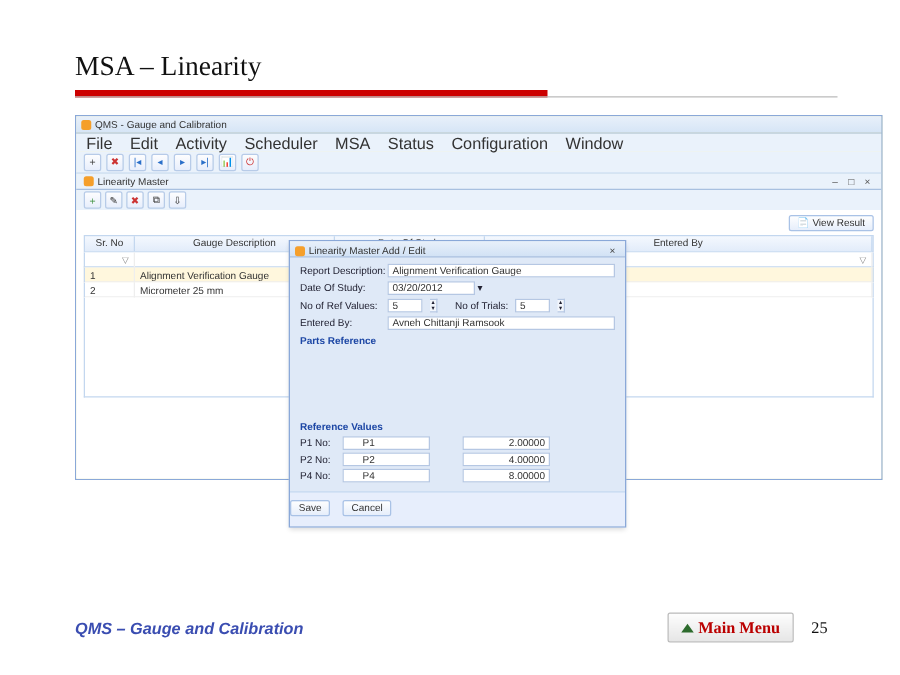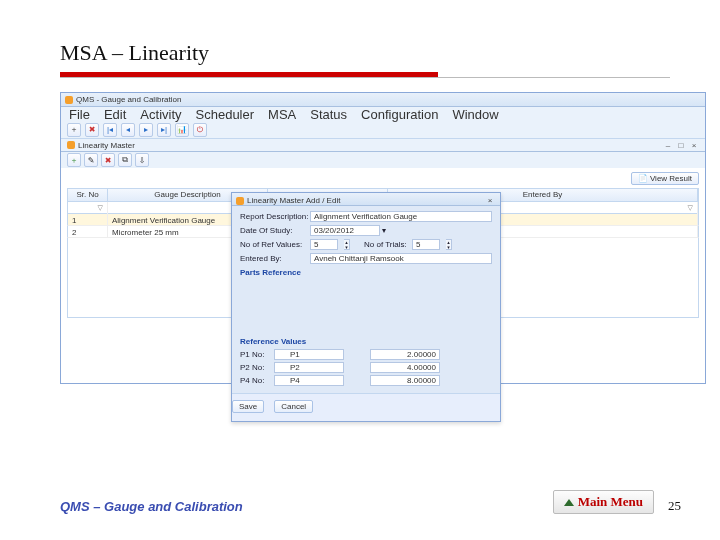--- a/index.html
+++ b/index.html
@@ -257,23 +257,23 @@
     border-top: 1px solid #c3d7ef;
     height: 12px;
     padding: 1px 6px;
     font-size: 8px;
     color: #2a4fae;
   }
   .footer {
     position: absolute;
     bottom: 26px;
     left: 60px;
-    right: 39px;
-    display: flex;
-    align-items: flex-end;
+    right: 58px;
+    display: flex;
+    align-items: center;
     font-size: 13px;
   }
   .footer-title {
     color: #3a4db1;
     font-weight: bold;
     font-style: italic;
     font-family: Verdana, sans-serif;
   }
   .footer-spacer { flex: 1; }
   .main-menu-btn {

